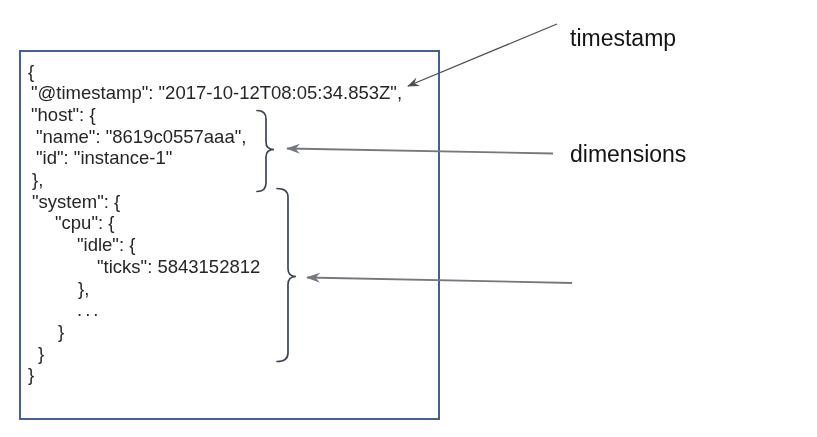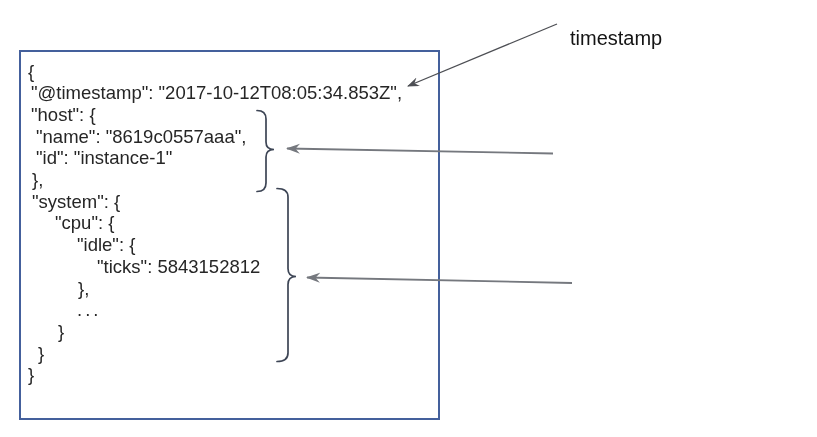--- a/index.html
+++ b/index.html
@@ -53,21 +53,21 @@
     stroke-width: 1.8;
   }
   .arrow.dark {
     stroke: var(--arrow-dark, #4d4f54);
     stroke-width: 1.3;
   }
   .head-gray { fill: var(--arrow-gray, #75787e); }
   .head-dark { fill: var(--arrow-dark, #4d4f54); }
   .label {
     position: absolute;
-    font-size: 20px;
+    font-size: 23px;
     line-height: 24px;
     color: var(--label-text, #141414);
     white-space: nowrap;
   }
 </style>
 </head>
 <body>
 
 <div class="canvas">
 
@@ -105,15 +105,16 @@
 
     <line class="arrow dark" x1="557" y1="24" x2="408" y2="86" marker-end="url(#head-dark)"></line>
 
     <line class="arrow" x1="553" y1="153.5" x2="287" y2="148.5" marker-end="url(#head-gray)"></line>
 
     <line class="arrow" x1="572" y1="283" x2="307" y2="277.5" marker-end="url(#head-gray)"></line>
   </svg>
 
   <div class="label" style="left:570px; top:26px">timestamp</div>
 
+  <div class="label" style="left:570px; top:142px">dimensions</div>
 
 
 </div>
 
 </body></html>

